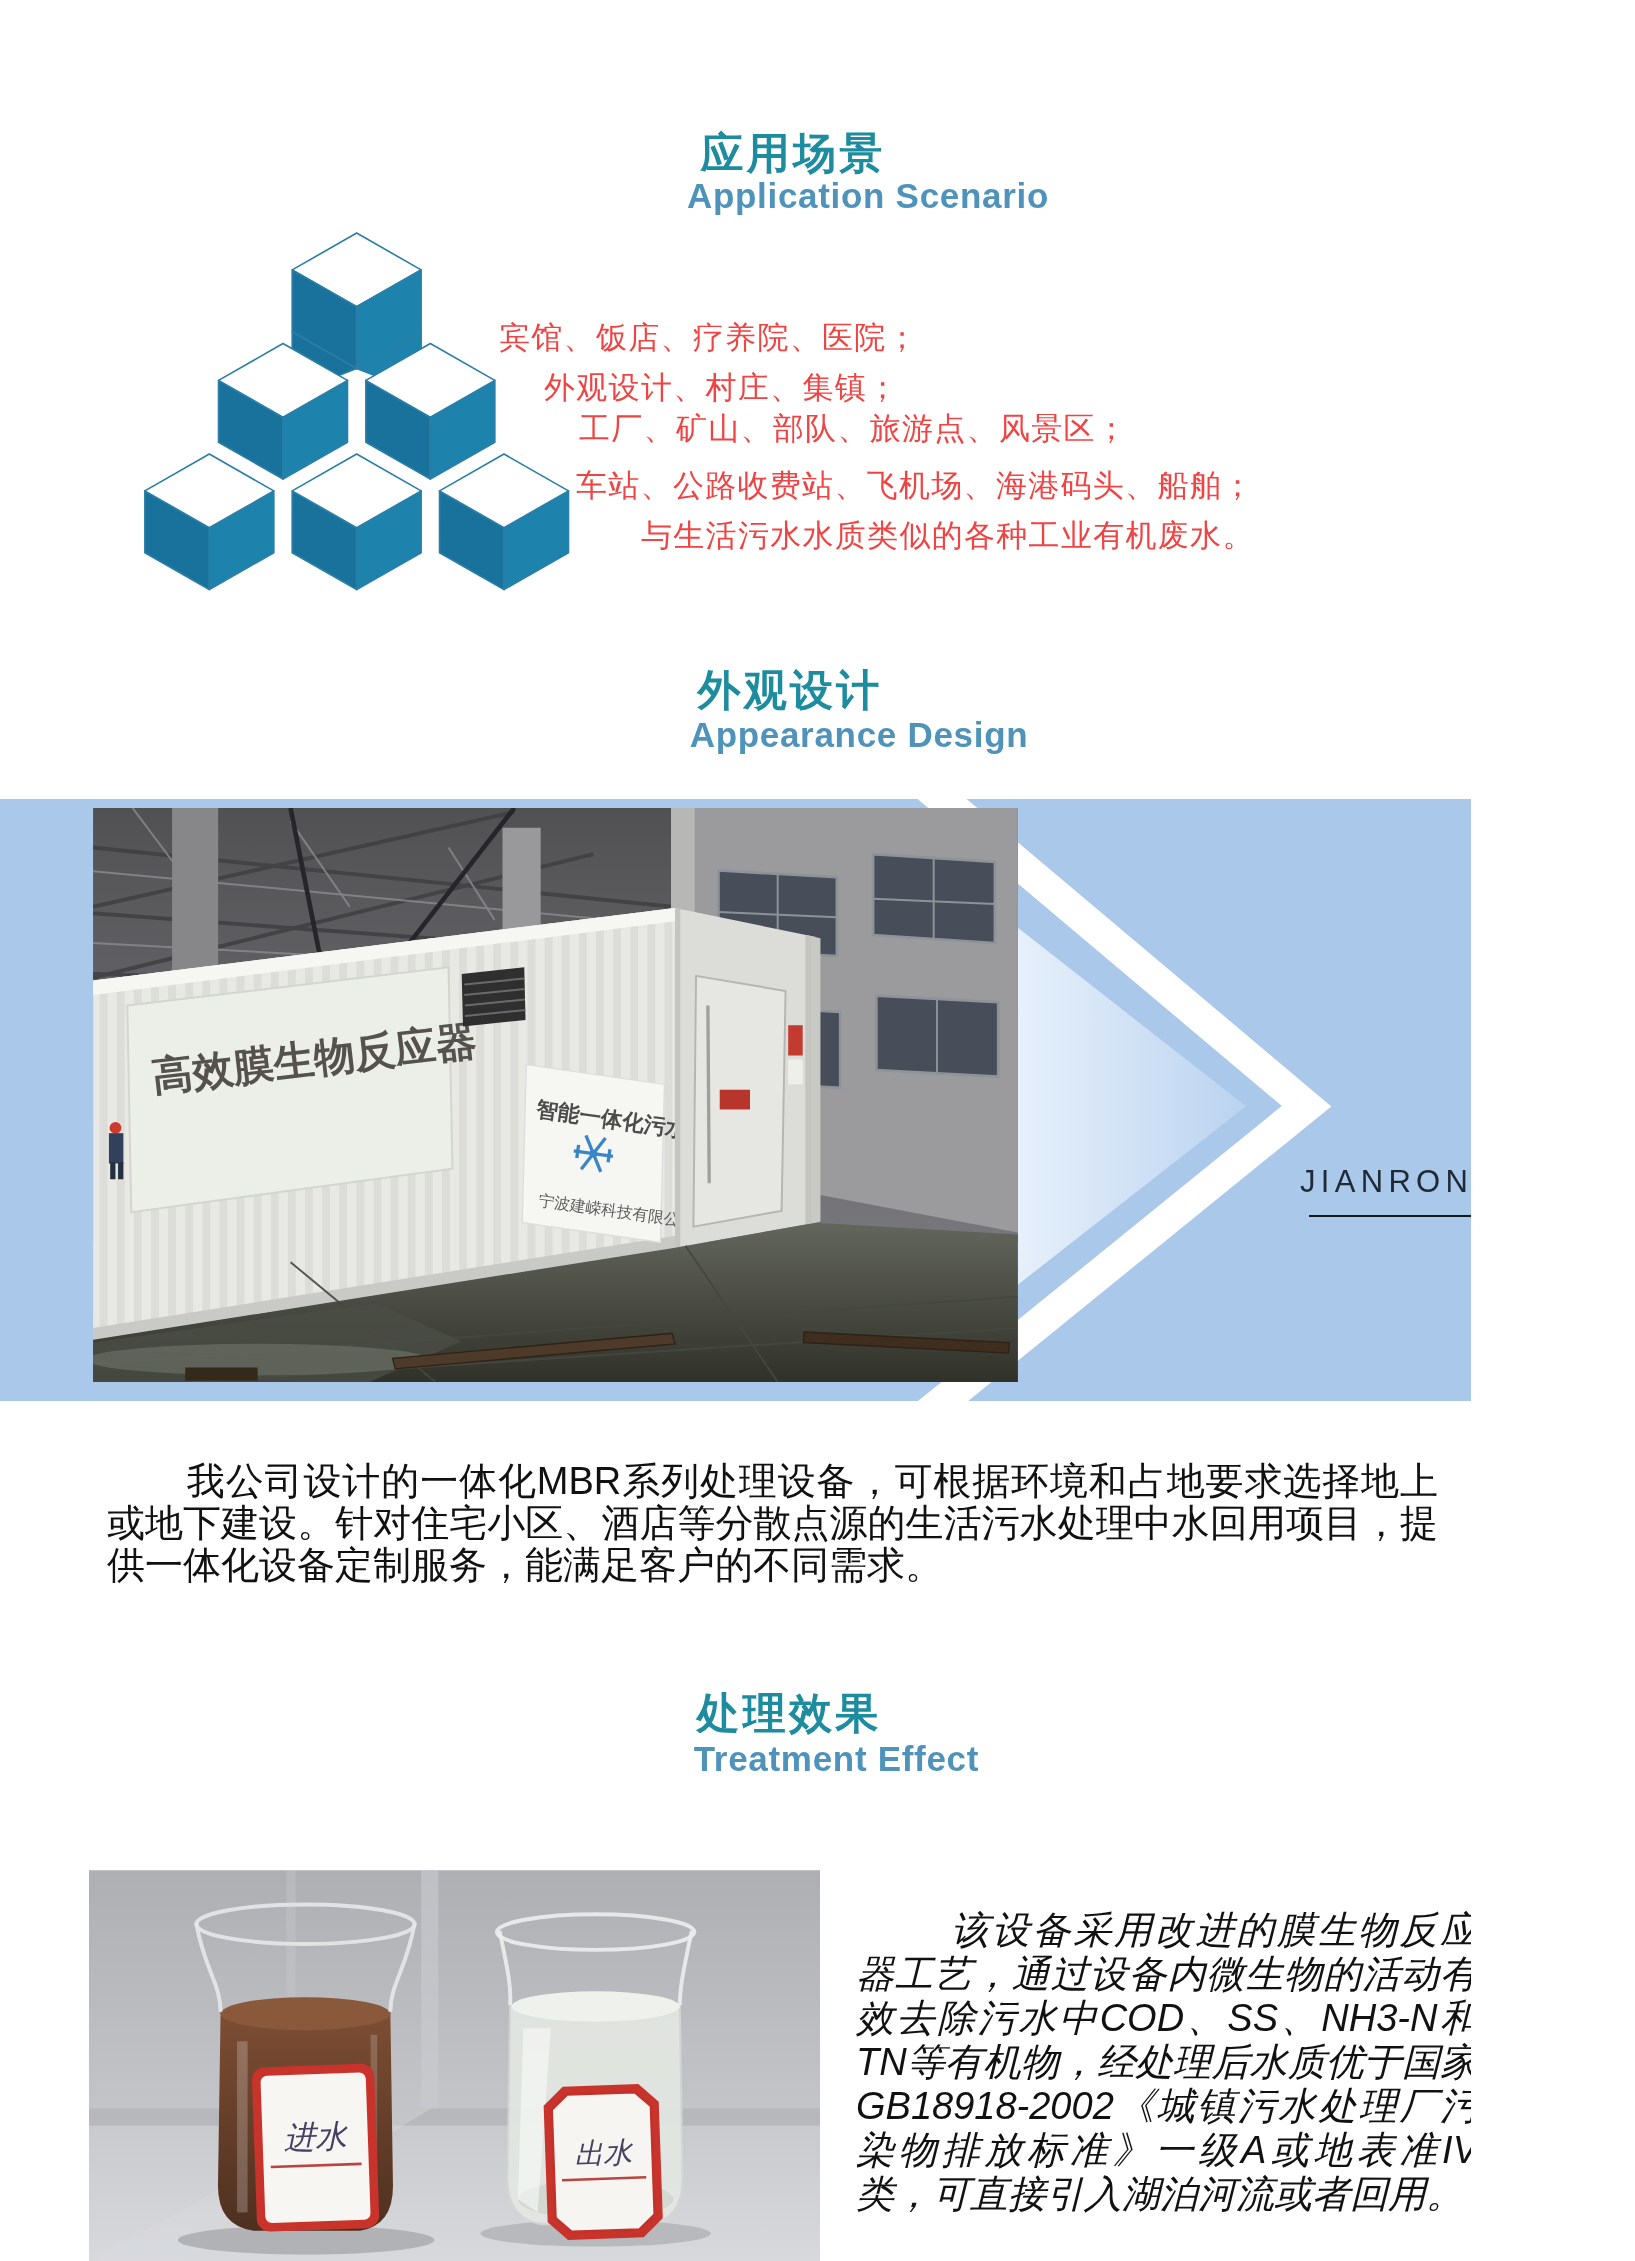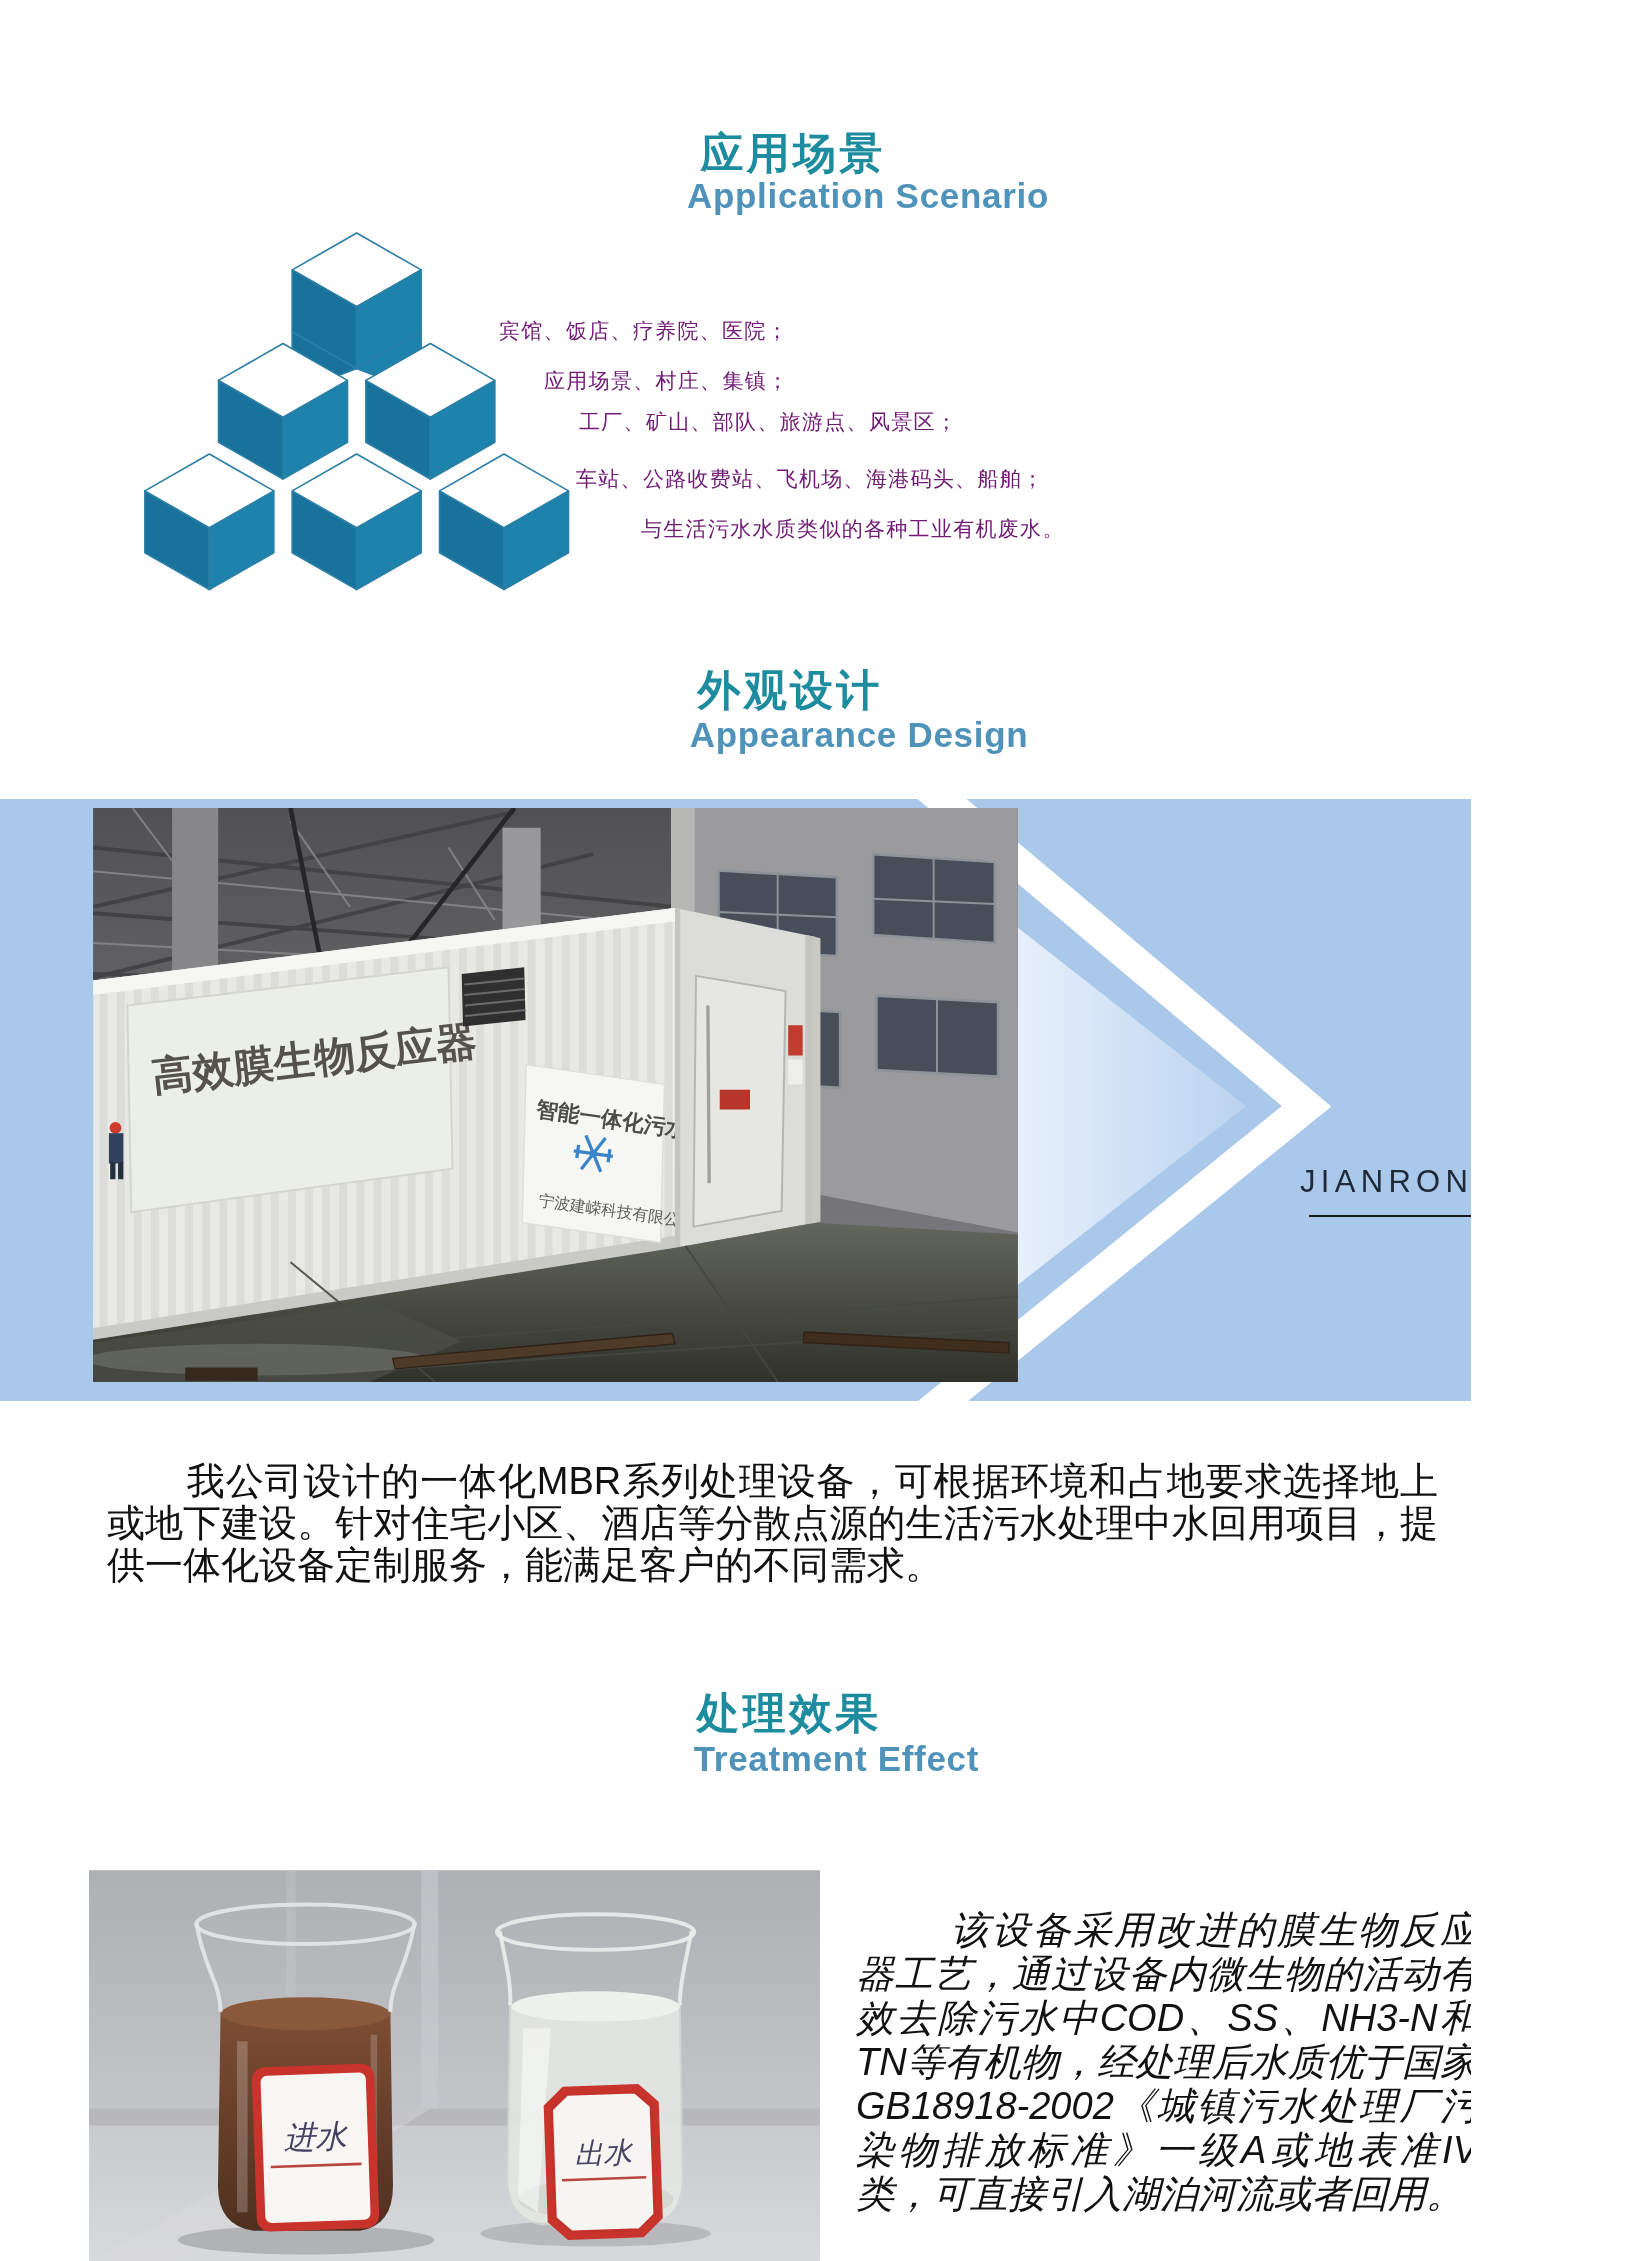--- a/index.html
+++ b/index.html
@@ -13,21 +13,21 @@
   
   .h-zh{
     position:absolute;left:0;width:1636px;text-align:center;
     font-size:43px;font-weight:bold;color:#1e8c9f;letter-spacing:3.3px;
   }
   .h-en{
     position:absolute;left:0;width:1636px;text-align:center;
     font-size:35px;font-weight:600;color:#4f93ba;letter-spacing:0.7px;
   }
   
-  .app-line{position:absolute;font-size:21px;color:#701a75;letter-spacing:1.3px;white-space:nowrap;}
+  .app-line{position:absolute;font-size:31px;color:#ef4444;letter-spacing:1.3px;white-space:nowrap;}
   
   #band{position:absolute;left:0;top:799px;width:1636px;height:602px;background:#aac8ea;}
   
   #brand-text{
     position:absolute;left:1300px;top:1164px;width:316px;text-align:center;
     font-size:31px;font-weight:400;color:#1f2a38;letter-spacing:5.3px;white-space:nowrap;
   }
   #brand-underline{position:absolute;left:1309px;top:1215px;width:308px;height:2px;background:#15181c;}
   
   .body-para{
@@ -87,21 +87,21 @@
 
       <g>
         <polygon points="463,398 561,454 561,548 463,492" fill="#19729c"></polygon>
         <polygon points="659,398 561,454 561,548 659,492" fill="#1d83ad"></polygon>
         <polygon points="561,342 659,398 561,454 463,398" fill="#ffffff"></polygon>
       </g>
     </g>
   </svg>
 
   <div class="app-line" style="left:499px;top:317px;">宾馆、饭店、疗养院、医院；</div>
-  <div class="app-line" style="left:544px;top:367px;">应用场景、村庄、集镇；</div>
+  <div class="app-line" style="left:544px;top:367px;">外观设计、村庄、集镇；</div>
   <div class="app-line" style="left:579px;top:408px;">工厂、矿山、部队、旅游点、风景区；</div>
   <div class="app-line" style="left:576px;top:465px;">车站、公路收费站、飞机场、海港码头、船舶；</div>
   <div class="app-line" style="left:641px;top:515px;">与生活污水水质类似的各种工业有机废水。</div>
 
   <div class="h-zh" style="top:662px;transform:translateX(-28px);">外观设计</div>
   <div class="h-en" style="top:715px;transform:translateX(41px);">Appearance Design</div>
 
   <div id="band">
     <svg width="1636" height="602" viewBox="0 0 2485 915">
       <defs>

